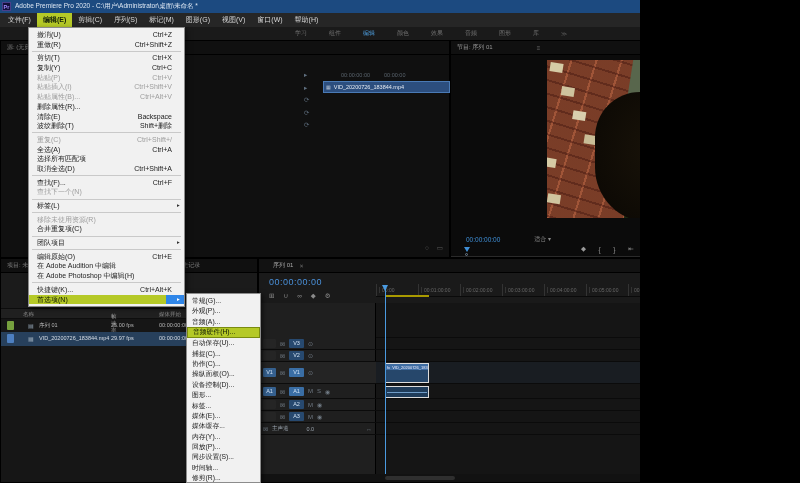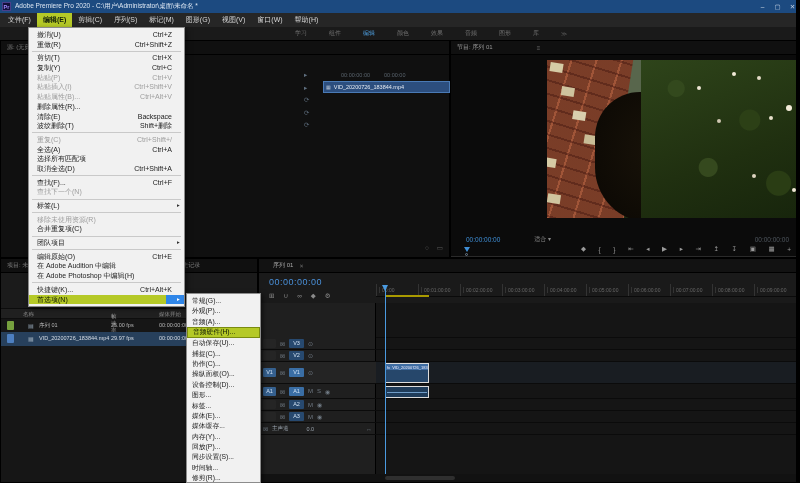--- a/index.html
+++ b/index.html
@@ -1,17 +1,17 @@
 <!DOCTYPE html>
 <html><head>
 <meta charset="utf-8">
 <style>
   html,body{margin:0;padding:0;background:#000;}
   *{box-sizing:border-box;font-family:"Liberation Sans","DejaVu Sans",sans-serif;}
-  .app{position:relative;width:796px;height:483px;overflow:hidden;background:#1d4ed8;}
+  .app{position:relative;width:640px;height:483px;overflow:hidden;background:#1d4ed8;}
 
   
   .titlebar{position:absolute;left:0;top:0;width:800px;height:13px;background:#1c4a80;display:flex;align-items:center;color:#dde7f2;font-size:6.5px;}
   .pr-logo{width:9px;height:9px;margin:0 4px 0 2px;background:#14103a;color:#9f8cff;font-size:5.5px;font-weight:bold;display:flex;align-items:center;justify-content:center;border:1px solid #4a3f8a;}
   .win-controls{margin-left:auto;display:flex;}
   .win-controls span{width:15px;text-align:center;color:#c5d2e2;font-size:6.5px;}
 
   
   .menubar{position:absolute;left:0;top:13px;width:800px;height:14px;background:#262626;display:flex;align-items:center;padding-left:2px;font-size:7px;color:#d8d8d8;}
   .mb-item{padding:2.5px 6px;}

